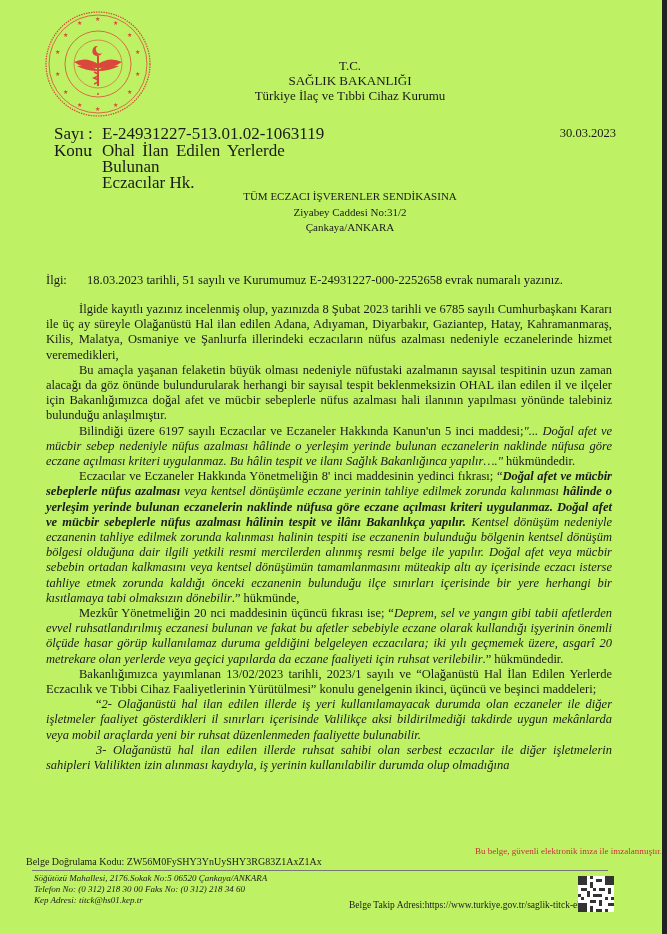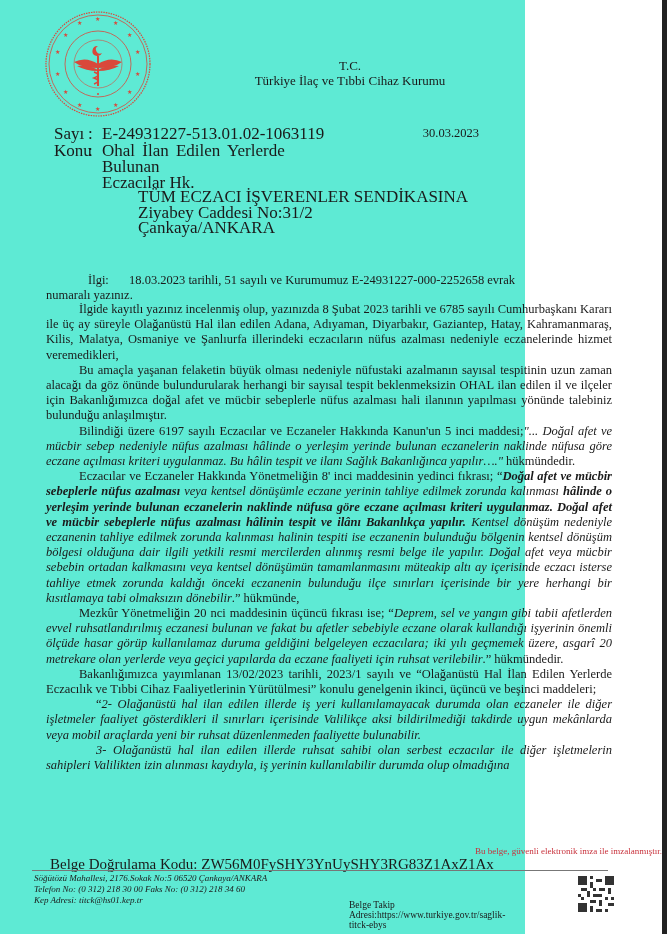--- a/index.html
+++ b/index.html
@@ -3,44 +3,44 @@
 <meta charset="utf-8">
 <style>
   html, body { margin: 0; padding: 0; }
   body {
     width: 667px; height: 934px; overflow: hidden; position: relative;
     background: #ffffff;
     font-family: "Liberation Serif", "DejaVu Serif", serif;
     color: #1a1a1a;
   }
   .right-strip { position: absolute; right: 0; top: 0; width: 5px; height: 934px; background: #222; }
-  .page { position: absolute; left: 0; top: 0; width: 525px; height: 934px; background: #5eead4; }
+  .page { position: absolute; left: 0; top: 0; width: 662px; height: 934px; background: #bef264; }
 
   .logo { position: absolute; left: 44px; top: 10px; width: 108px; height: 108px; }
   .header { position: absolute; left: 200px; width: 300px; text-align: center; font-size: 13px; line-height: 15px; top: 58px; }
 
   .meta { position: absolute; left: 54px; font-size: 17px; line-height: 16px; }
   .meta .lab { display: inline-block; width: 34px; }
   .meta .colon { display: inline-block; width: 14px; }
   .meta-date { position: absolute; right: 46px; top: 126px; font-size: 12.5px; }
   .konu-val { display: inline-block; vertical-align: top; width: 240px; word-spacing: 3px; }
 
-  .recipient { position: absolute; left: 138px; width: 400px; top: 189px; font-size: 17px; line-height: 15.5px; }
+  .recipient { position: absolute; left: 150px; width: 400px; text-align: center; top: 189px; font-size: 11px; line-height: 15.5px; }
 
   .ilgi { position: absolute; left: 46px; top: 273px; font-size: 12.5px; }
-  .ilgi .lab { display: inline-block; width: 41px; margin-left: 42px; }
+  .ilgi .lab { display: inline-block; width: 41px; }
 
   .body-text { position: absolute; left: 46px; width: 566px; top: 295px; font-size: 12.5px; line-height: 15.2px; text-align: justify; }
   .body-text p { margin: 0; text-indent: 33px; }
   .body-text p.gap { margin-top: 7px; }
   .i { font-style: italic; }
   .bi { font-style: italic; font-weight: bold; }
 
   .esign { position: absolute; left: 0; width: 662px; text-align: right; top: 846px; font-size: 9px; color: #c8323c; }
-  .verif { position: absolute; left: 50px; top: 856px; font-size: 15px; }
+  .verif { position: absolute; left: 26px; top: 856px; font-size: 10px; }
   .track { position: absolute; left: 349px; top: 856px; font-size: 9.5px; margin-top: 44px; }
   .footer-rule { position: absolute; left: 32px; top: 870px; width: 576px; height: 1px; background: #777; }
   .footer { position: absolute; left: 34px; top: 873px; font-size: 9px; line-height: 11px; font-style: italic; }
   .footer a { color: #3a6fb5; text-decoration: underline; }
   .qr { position: absolute; left: 578px; top: 876px; width: 36px; height: 36px; }
 </style>
 </head>
 <body>
 
 <div class="page">
@@ -71,20 +71,21 @@
     <path d="M54 36 a5 5 0 1 0 4 7 a4 4 0 1 1 -4 -7z" fill="#d9483b"></path>
     <path d="M30 52 Q42 46 54 54 Q66 46 78 52 Q70 58 54 58 Q38 58 30 52z" fill="#d9483b"></path>
     <path d="M33 56 Q44 54 54 60 Q64 54 75 56 Q66 61 54 61 Q42 61 33 56z" fill="#d9483b"></path>
     <rect x="53" y="46" width="2" height="30" fill="#d9483b"></rect>
     <path d="M50 62 Q58 65 50 68 Q58 71 50 74" stroke="#d9483b" stroke-width="1.5" fill="none"></path>
     <circle cx="54" cy="84" r="1" fill="#d9483b"></circle>
   </svg>
 
   <div class="header">
     <div>T.C.</div>
+    <div>SAĞLIK BAKANLIĞI</div>
     <div>Türkiye İlaç ve Tıbbi Cihaz Kurumu</div>
   </div>
 
   <div class="meta" style="top:126px;">
     <span class="lab">Sayı</span><span class="colon">:</span><span>E-24931227-513.01.02-1063119</span>
   </div>
   <div class="meta-date">30.03.2023</div>
 
   <div class="meta" style="top:143px;">
     <span class="lab" style="vertical-align:top;">Konu</span><span class="colon" style="vertical-align:top;">:</span><span class="konu-val"><span>Ohal İlan Edilen Yerlerde Bulunan</span><br><span style="word-spacing:0;text-align:center;">Eczacılar Hk.</span></span>

